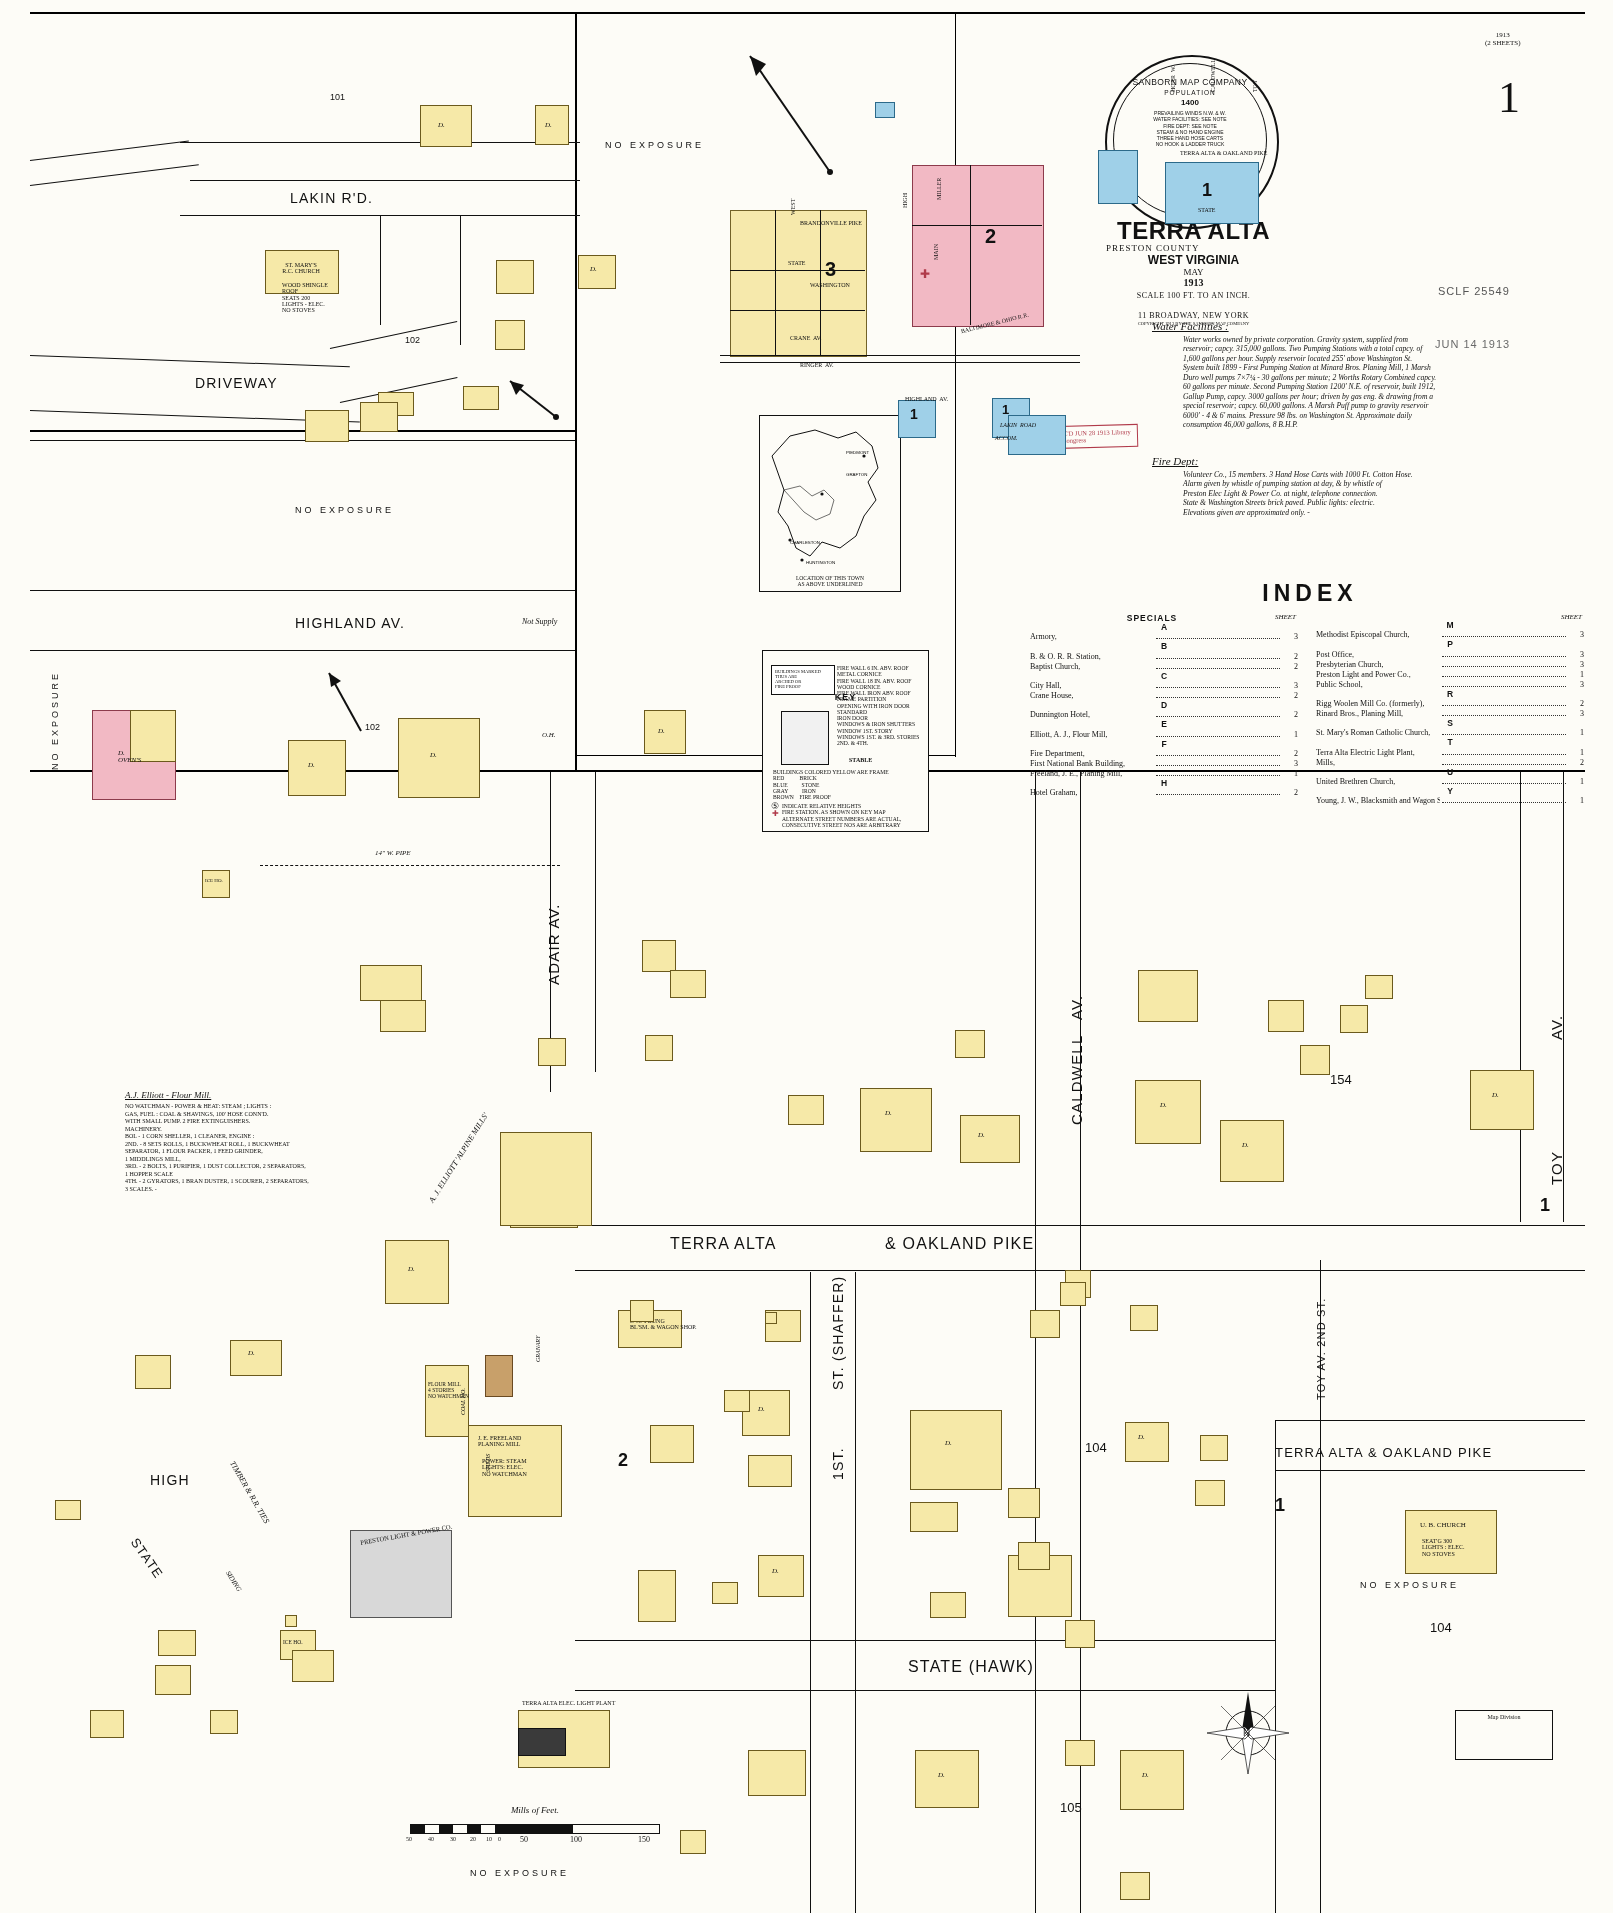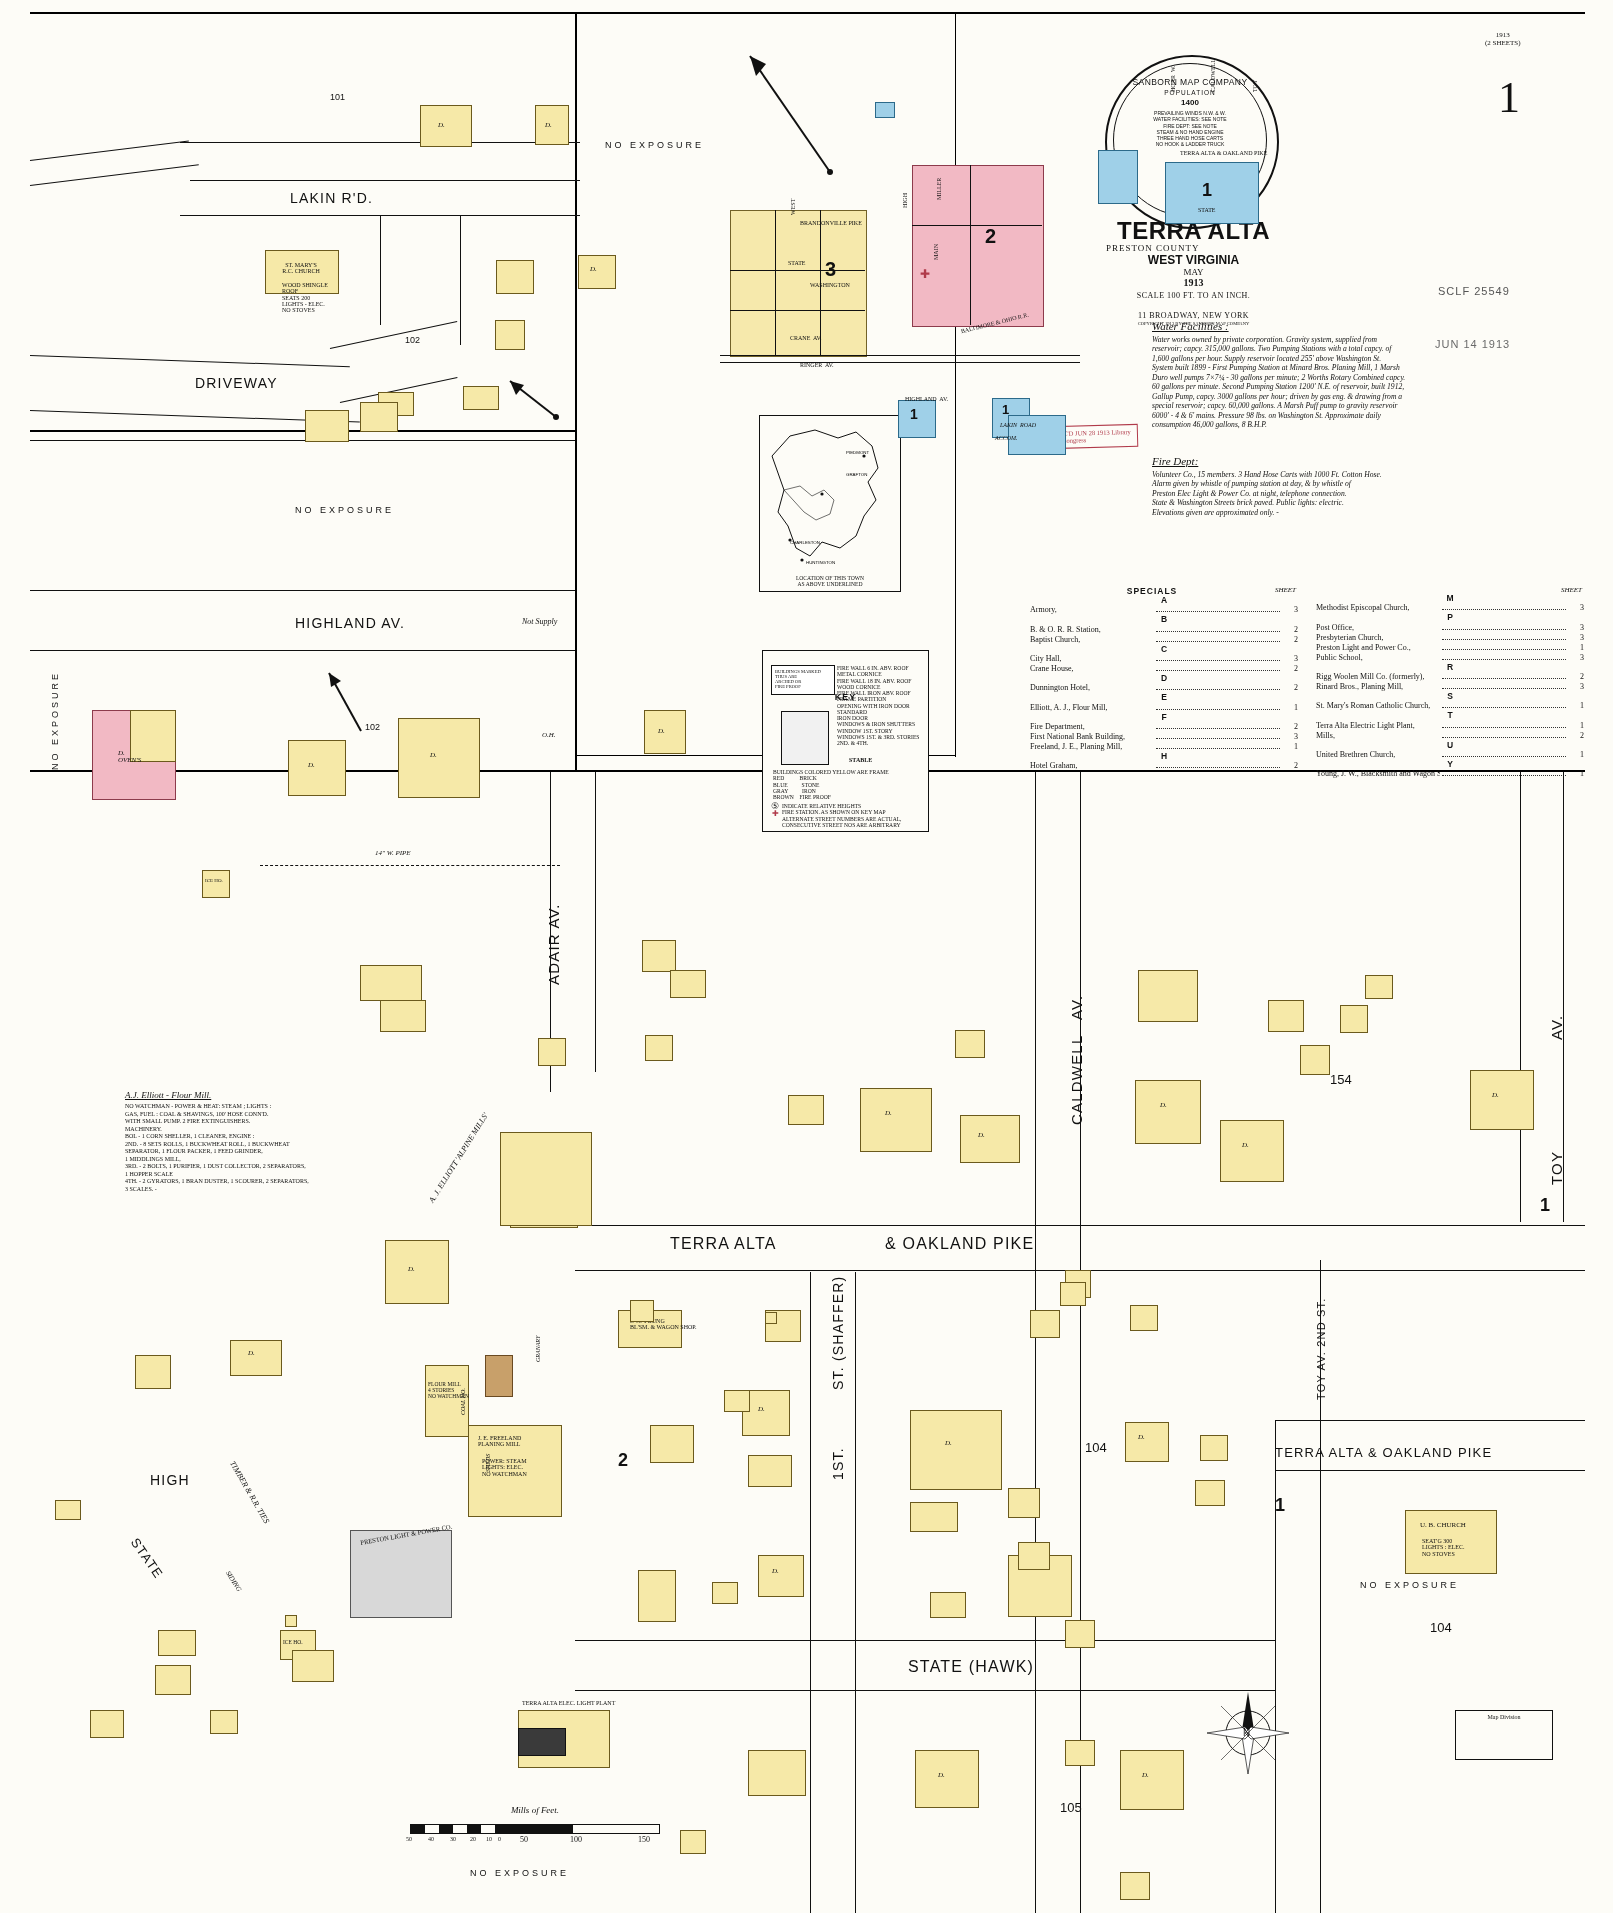--- a/index.html
+++ b/index.html
@@ -39,21 +39,21 @@
 
   .pageno{position:absolute;left:1468px;top:62px;font-family:"Liberation Serif",serif;font-size:44px;}
   .sheets{position:absolute;left:1455px;top:22px;font-size:7px;text-align:center;line-height:1.1;}
 
   .stamp{position:absolute;border:1px solid #b03a4a;color:#b03a4a;font-size:6.5px;padding:3px 4px;line-height:1.15;transform:rotate(-1.5deg);}
   .datestamp{position:absolute;color:#6a6a6a;font-family:"Liberation Sans",sans-serif;font-size:11px;letter-spacing:1px;}
   .callno{position:absolute;color:#555;font-family:"Liberation Sans",sans-serif;font-size:11px;letter-spacing:1px;}
 
   
   .headsm{font-family:"Liberation Serif",serif;font-size:11px;font-style:italic;text-decoration:underline;}
-  .para{font-size:7.6px;line-height:1.25;font-style:italic;white-space:pre-line;}
+  .para{font-size:7.6px;line-height:1.25;font-style:italic;white-space:pre-line;margin-left:31px;}
 
   
   #indexwrap{position:absolute;left:1000px;top:570px;width:560px;}
   .indextitle{font-family:"Liberation Sans",sans-serif;font-weight:bold;font-size:23px;letter-spacing:5px;text-align:center;}
   .indexcols{display:flex;gap:18px;margin-top:6px;}
   .icol{width:268px;font-size:8px;}
   .ihead{text-align:right;font-size:7px;font-style:italic;padding-right:2px;}
   .ilet{text-align:center;font-weight:bold;font-family:"Liberation Sans",sans-serif;font-size:8.5px;line-height:1.1;}
   .irow{display:flex;line-height:1.25;}
   .iname{flex:1;white-space:nowrap;overflow:hidden;}
@@ -145,20 +145,21 @@
   <div style="position:absolute;left:1122px;top:445px;width:420px;">
     <div class="headsm">Fire Dept:</div>
     <div class="para" style="margin-top:3px;">Volunteer Co., 15 members. 3 Hand Hose Carts with 1000 Ft. Cotton Hose.
 Alarm given by whistle of pumping station at day, &amp; by whistle of
 Preston Elec Light &amp; Power Co. at night, telephone connection.
 State &amp; Washington Streets brick paved. Public lights: electric.
 Elevations given are approximated only. -</div>
   </div>
 
   <div id="indexwrap">
+    <div class="indextitle">INDEX</div>
     <div class="indexcols">
       <div class="icol">
         <div style="display:flex;">
           <div style="flex:1;text-align:center;font-family:'Liberation Sans',sans-serif;font-weight:bold;font-size:8.5px;letter-spacing:1px;">SPECIALS</div>
           <div class="ihead" style="flex:none;width:22px;">SHEET</div>
         </div>
         <div id="idx1">
               <div class="ilet">A</div>
               <div class="irow">
                 <span class="iname">Armory,</span>

